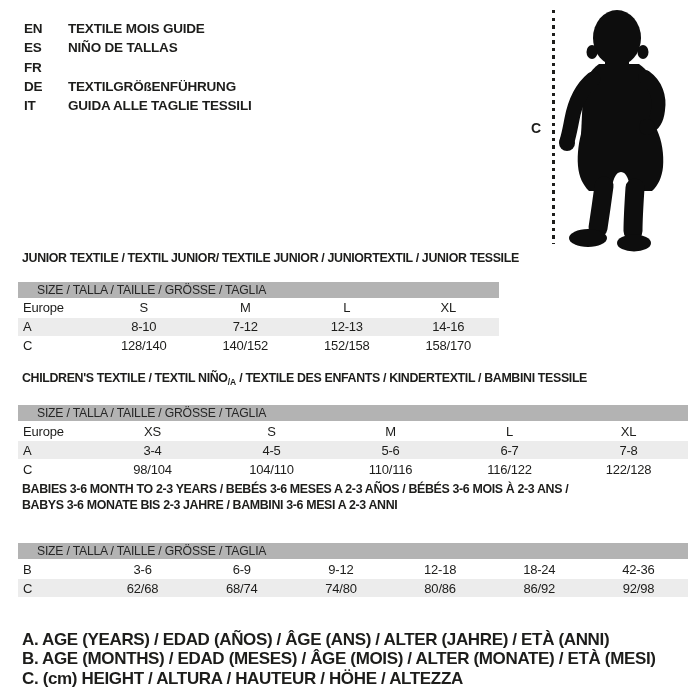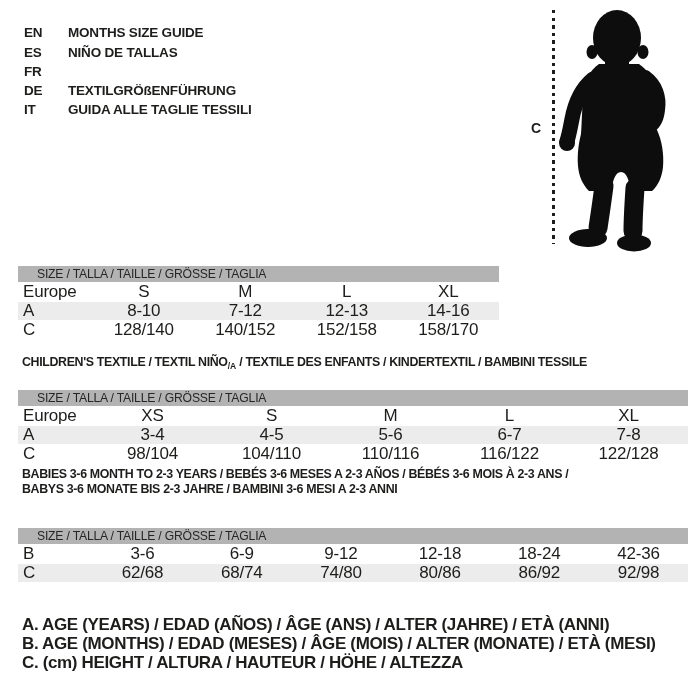--- a/index.html
+++ b/index.html
@@ -7,21 +7,21 @@
   .page {
     position: relative; width: 700px; height: 700px;
     background: var(--bg, #ffffff);
     color: var(--ink, #1d1d1b);
     font-family: "Liberation Sans", sans-serif;
     overflow: hidden;
   }
 
   
   .lang-list { position: absolute; left: 24px; top: 21px; }
-  .lang-row { display: flex; height: 19.3px; align-items: flex-end;
+  .lang-row { display: flex; height: 19.3px; align-items: flex-start;
               font-weight: bold; font-size: 13.5px; letter-spacing: -0.2px; }
   .lang-code { width: 44px; flex: 0 0 auto; }
 
   
   .figure-area { position: absolute; left: 500px; top: 0; width: 200px; height: 255px; }
   .dash-line { position: absolute; left: 52px; top: 10px; width: 2.5px; height: 234px;
     background-image: repeating-linear-gradient(to bottom, var(--ink,#111) 0 3.5px, transparent 3.5px 7.5px); }
   .c-label { position: absolute; left: 31px; top: 120px; font-weight: bold; font-size: 14px; }
   .baby-svg { position: absolute; left: 55px; top: 0; }
   .baby-svg .solid { fill: var(--sil, #0d0d0d); }
@@ -36,37 +36,37 @@
   .sec-junior   { padding-top: 3px; }
   .sec-children { padding-top: 16px; }
   .sec-babies   { padding-top: 4px; }
   .sec .tbl { margin-top: 15px; }
   .sec-babies .tbl { margin-top: 30px; }
   .tbl-narrow { width: 481px; }
   .tbl-wide   { width: 670px; }
   .tbl-head { height: 16px; line-height: 16px; background: var(--bar, #b3b3b3);
               font-size: 12.2px; padding-left: 19px; letter-spacing: -0.2px; color: #262626; }
   .tbl-row { display: flex; height: 18px; margin-top: 1px; align-items: center;
-             font-size: 17px; letter-spacing: -0.2px; }
+             font-size: 13px; letter-spacing: -0.2px; }
   .tbl-row.shaded { background: var(--shade, #ececec); }
   .cell-label { width: 75px; padding-left: 5px; flex: 0 0 auto; }
   .cell-val { flex: 1; text-align: center; }
 
   .legend { margin: 33px 0 0 4px; }
   .legend-line { font-weight: bold; font-size: 17px; letter-spacing: -0.35px; line-height: 19.4px; }
 </style>
 </head>
 <body>
 
 <div class="page">
 
   <div class="lang-list" id="langList">
       <div class="lang-row">
         <span class="lang-code">EN</span>
-        <span class="lang-label">MONTHS SIZE GUIDE</span>
+        <span class="lang-label">TEXTILE MOIS GUIDE</span>
       </div>
       <div class="lang-row">
         <span class="lang-code">ES</span>
         <span class="lang-label">NIÑO DE TALLAS</span>
       </div>
       <div class="lang-row">
         <span class="lang-code">FR</span>
       </div>
       <div class="lang-row">
         <span class="lang-code">DE</span>
@@ -94,20 +94,23 @@
       <path class="limb" d="M80 188 C79 203 78 218 78 231" stroke-width="19"></path>
       <circle class="solid" cx="12" cy="143" r="8"></circle>
       <circle class="solid" cx="92" cy="127" r="8"></circle>
       <ellipse class="solid" cx="33" cy="238" rx="19" ry="9"></ellipse>
       <ellipse class="solid" cx="79" cy="243" rx="17" ry="8.5"></ellipse>
     </svg>
   </div>
 
   <div class="content" id="content">
       <section class="sec sec-junior">
+        <h2 class="sec-title">
+          <div class="title-line"><span>JUNIOR TEXTILE / TEXTIL JUNIOR/ TEXTILE JUNIOR / JUNIORTEXTIL / JUNIOR TESSILE</span></div>
+        </h2>
         <div class="tbl tbl-narrow">
           <div class="tbl-head">SIZE / TALLA / TAILLE / GRÖSSE / TAGLIA</div>
           <div class="tbl-row">
             <div class="cell-label">Europe</div>
             <div class="cell-val">S</div>
             <div class="cell-val">M</div>
             <div class="cell-val">L</div>
             <div class="cell-val">XL</div>
           </div>
           <div class="tbl-row shaded">

